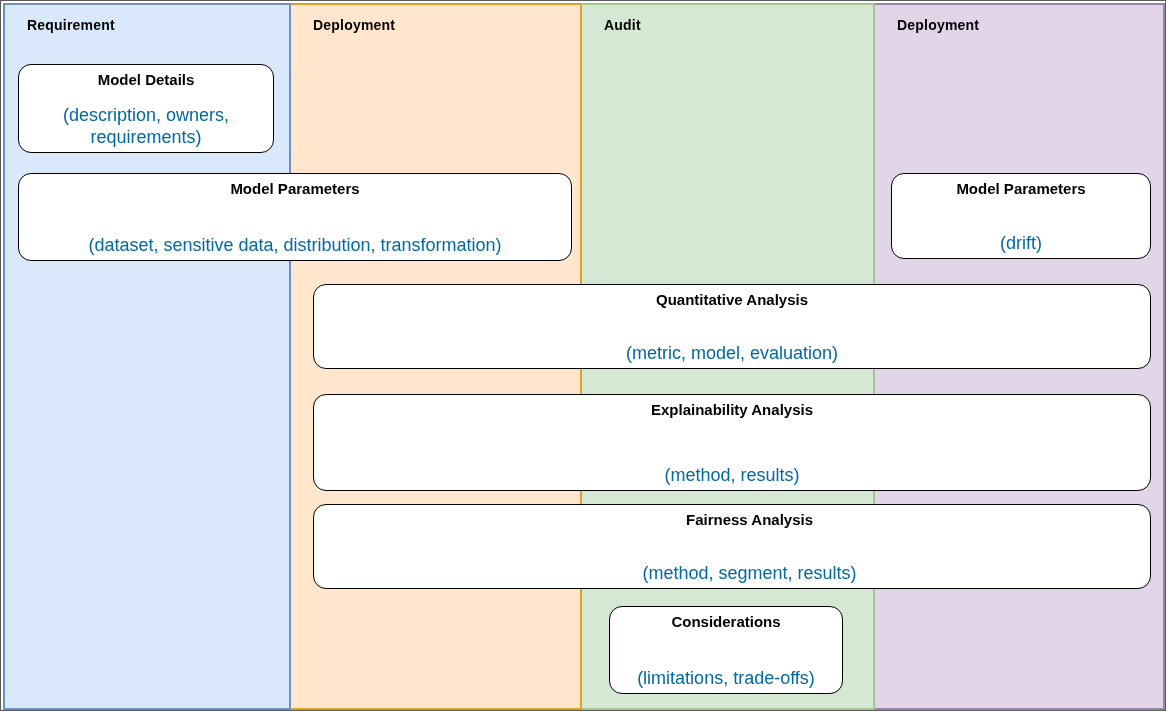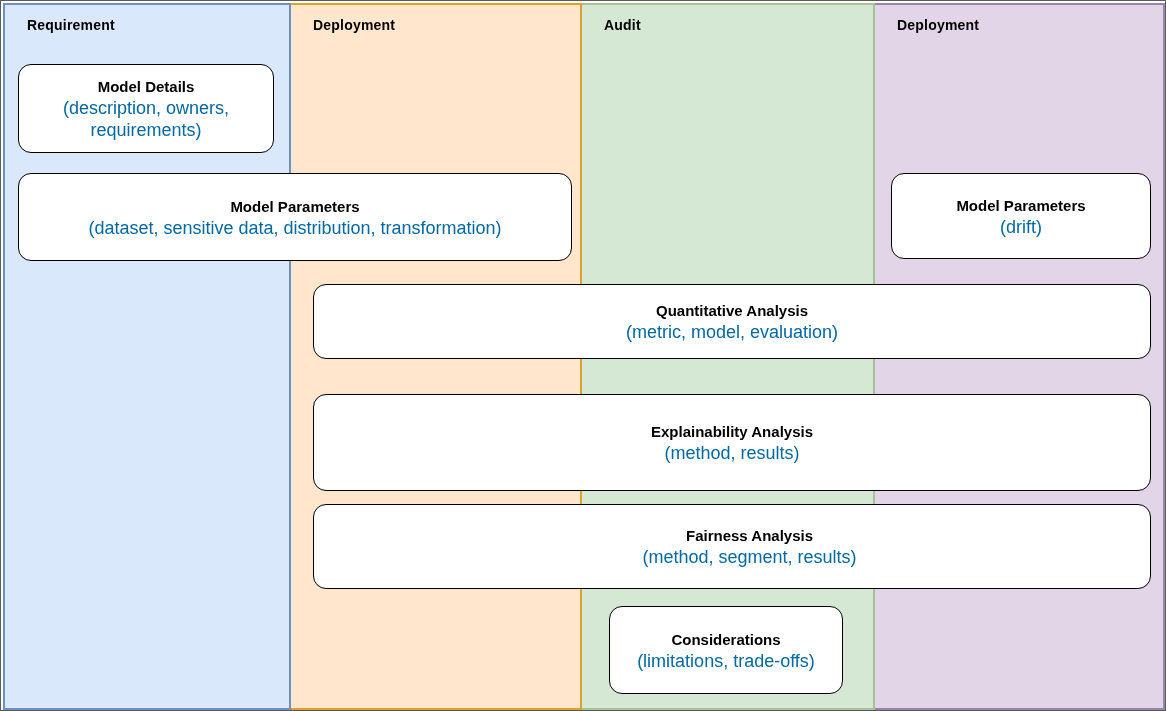--- a/index.html
+++ b/index.html
@@ -41,41 +41,41 @@
   
   .card {
     position: absolute;
     background: #ffffff;
     border: 1px solid #000000;
     border-radius: 13px;
     z-index: 10;
     display: flex;
     flex-direction: column;
     align-items: center;
-    justify-content: center;
+    justify-content: space-between;
     text-align: center;
     padding: 4px 10px;
   }
   .card-title {
     font-size: 15px;
     font-weight: bold;
     color: #000000;
     line-height: 21px;
   }
   .card-subtitle {
     font-size: 18px;
     font-weight: normal;
     color: #0369a1;
     line-height: 22px;
   }
 
   .card-model-details            { left: 17px;  top: 63px;  width: 256px; height: 89px; }
   .card-model-parameters         { left: 17px;  top: 172px; width: 554px; height: 88px; }
   .card-model-parameters-drift   { left: 890px; top: 172px; width: 260px; height: 86px; }
-  .card-quantitative-analysis    { left: 312px; top: 283px; width: 838px; height: 75px; }
+  .card-quantitative-analysis    { left: 312px; top: 283px; width: 838px; height: 85px; }
   .card-explainability-analysis  { left: 312px; top: 393px; width: 838px; height: 97px; }
   .card-fairness-analysis        { left: 312px; top: 503px; width: 838px; height: 85px; padding-left: 45px; }
   .card-considerations           { left: 608px; top: 605px; width: 234px; height: 88px; }
 </style>
 </head>
 <body>
 
 <div class="canvas">
 
   <div class="column col-0" style="background: rgb(218, 232, 252); border-color: rgb(109, 143, 195);">

